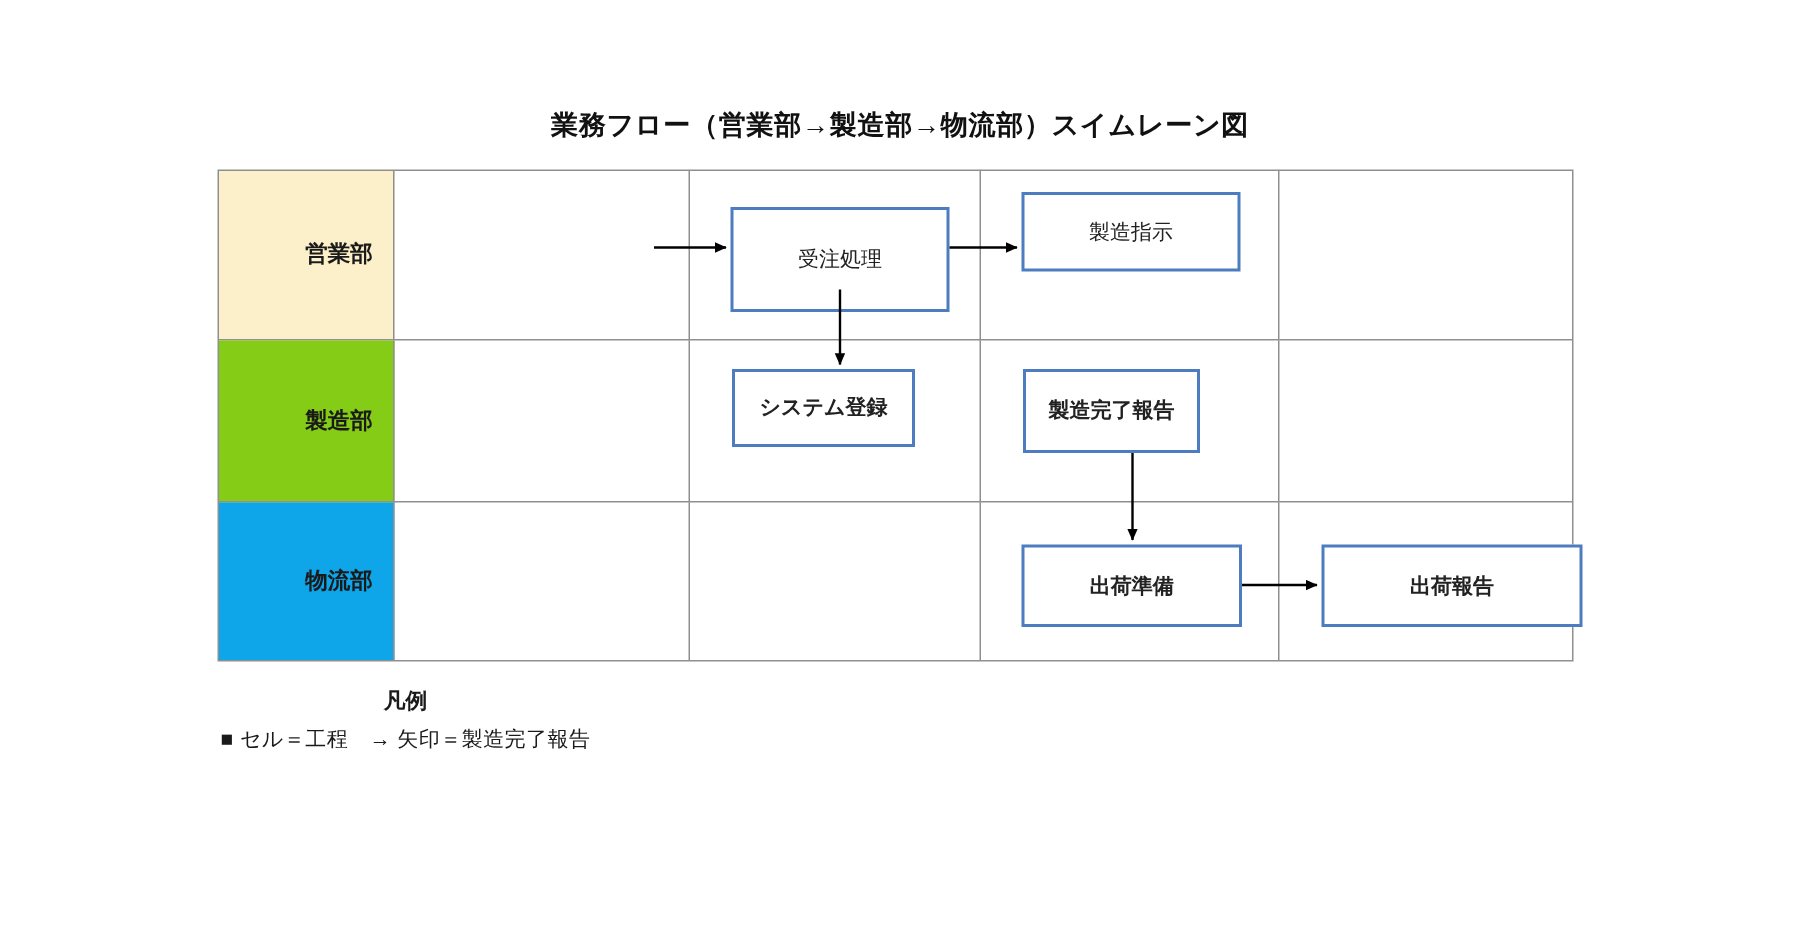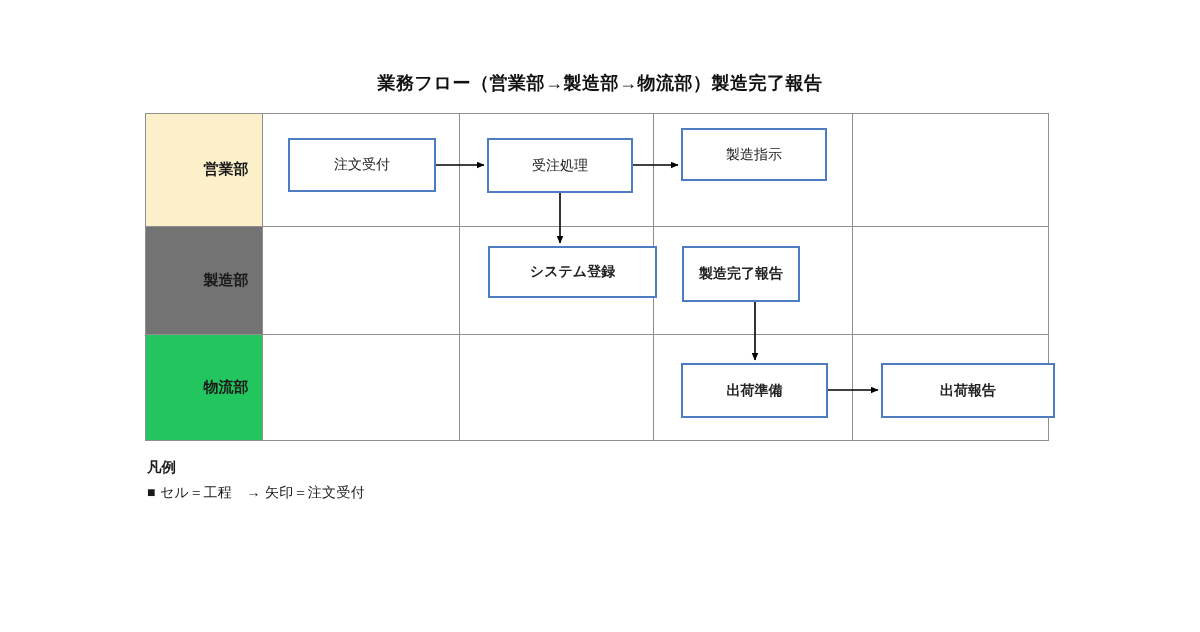--- a/index.html
+++ b/index.html
@@ -34,62 +34,62 @@
     border-right: 1.5px solid #8f8f8f;
     border-bottom: 1.5px solid #8f8f8f;
   }
   .cell.last-col { border-right: none; }
   .cell.last-row { border-bottom: none; }
   .lane-label {
     display: flex; align-items: center; justify-content: center;
     font-size: 15px; font-weight: 700; color: #1a1a1a; padding-left: 44px;
   }
   .lane-label.sales         { background: #fcf0cb; }
-  .lane-label.manufacturing { background: #737373; }
-  .lane-label.logistics     { background: #22c55e; }
+  .lane-label.manufacturing { background: #84cc16; }
+  .lane-label.logistics     { background: #0ea5e9; }
 
   
   .node {
     position: absolute;
     box-sizing: border-box;
     background: #ffffff;
     border: 2px solid #4d7cc0;
     display: flex; align-items: center; justify-content: center;
     font-size: 14px; color: #222222;
   }
   .node.bold { font-weight: 700; }
   .node-order-intake        { left: 288px; top: 138px; width: 148px; height: 54px; }
-  .node-order-processing    { left: 487px; top: 138px; width: 146px; height: 55px; }
+  .node-order-processing    { left: 487px; top: 138px; width: 146px; height: 70px; }
   .node-mfg-instruction     { left: 681px; top: 128px; width: 146px; height: 53px; }
-  .node-system-registration { left: 488px; top: 246px; width: 169px; height: 52px; }
+  .node-system-registration { left: 488px; top: 246px; width: 122px; height: 52px; }
   .node-mfg-complete-report { left: 682px; top: 246px; width: 118px; height: 56px; }
   .node-shipping-prep       { left: 681px; top: 363px; width: 147px; height: 55px; }
   .node-shipping-report     { left: 881px; top: 363px; width: 174px; height: 55px; }
 
   
   .arrow-layer {
     position: absolute; left: 0; top: 0; width: 1200px; height: 632px;
     pointer-events: none;
   }
   .arrow-layer line { stroke: #000000; stroke-width: 1.6; }
 
   
   .legend {
     position: absolute; left: 147px; top: 458px;
     font-size: 14px; color: #1a1a1a;
   }
-  .legend-heading { font-weight: 700; font-size: 14.5px; margin-bottom: 7px; }
+  .legend-heading { font-weight: 700; font-size: 14.5px; margin-bottom: 7px; text-align: center; }
   .legend-line { margin-bottom: 7px; letter-spacing: 0.3px; }
 </style>
 </head>
 <body>
 
 <div class="page">
 
-  <h1 class="diagram-title">業務フロー（営業部→製造部→物流部）製造完了報告</h1>
+  <h1 class="diagram-title">業務フロー（営業部→製造部→物流部）スイムレーン図</h1>
 
   <div class="lane-table">
 
     <div class="cell lane-label sales">営業部</div>
     <div class="cell"></div>
     <div class="cell"></div>
     <div class="cell"></div>
     <div class="cell last-col"></div>
 
     <div class="cell lane-label manufacturing">製造部</div>
@@ -98,21 +98,20 @@
     <div class="cell"></div>
     <div class="cell last-col"></div>
 
     <div class="cell lane-label logistics last-row">物流部</div>
     <div class="cell last-row"></div>
     <div class="cell last-row"></div>
     <div class="cell last-row"></div>
     <div class="cell last-col last-row"></div>
   </div>
 
-  <div class="node node-order-intake">注文受付</div>
   <div class="node node-order-processing">受注処理</div>
   <div class="node node-mfg-instruction">製造指示</div>
   <div class="node node-system-registration bold">システム登録</div>
   <div class="node node-mfg-complete-report bold">製造完了報告</div>
   <div class="node node-shipping-prep bold">出荷準備</div>
   <div class="node node-shipping-report bold">出荷報告</div>
 
   <svg class="arrow-layer" width="1200" height="632" viewBox="0 0 1200 632">
     <defs>
       <marker id="ah" markerWidth="10" markerHeight="8" refX="7.5" refY="3.5" orient="auto" markerUnits="userSpaceOnUse">
@@ -121,16 +120,16 @@
     </defs>
     <line x1="436" y1="165" x2="484" y2="165" marker-end="url(#ah)"></line>
     <line x1="633" y1="165" x2="678" y2="165" marker-end="url(#ah)"></line>
     <line x1="560" y1="193" x2="560" y2="243" marker-end="url(#ah)"></line>
     <line x1="755" y1="302" x2="755" y2="360" marker-end="url(#ah)"></line>
     <line x1="828" y1="390" x2="878" y2="390" marker-end="url(#ah)"></line>
   </svg>
 
   <div class="legend">
     <div class="legend-heading">凡例</div>
-    <div class="legend-line">■ セル＝工程　→ 矢印＝注文受付</div>
+    <div class="legend-line">■ セル＝工程　→ 矢印＝製造完了報告</div>
   </div>
 
 </div>
 
 </body></html>

